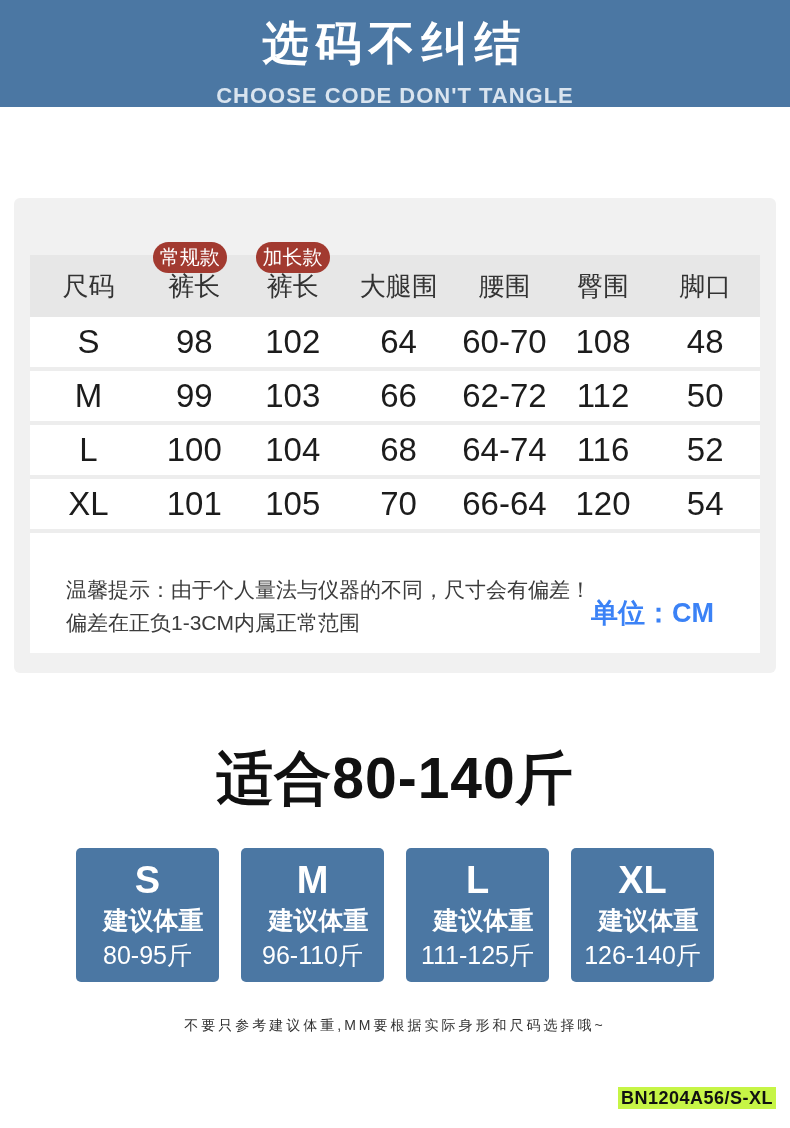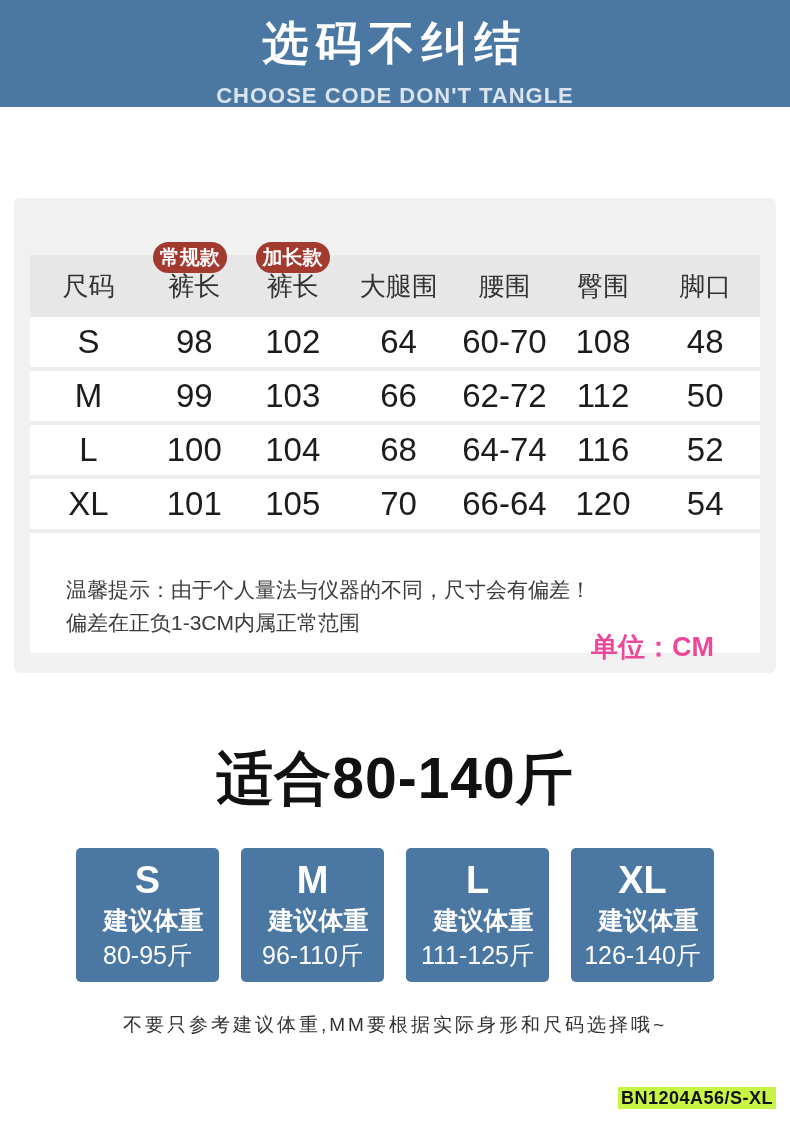--- a/index.html
+++ b/index.html
@@ -10,47 +10,47 @@
   
   .banner { position:absolute; left:0; top:0; width:790px; height:107px;
             background:#4b77a3; color:#fff; text-align:center; }
   .banner-title { font-size:46px; font-weight:bold; letter-spacing:7px; padding-top:13px; }
   .banner-sub { font-size:22px; font-weight:bold; letter-spacing:1px; color:#d9e4ef; margin-top:8px; }
 
   
   .panel { position:absolute; left:14px; top:198px; width:762px; height:475px;
            background:#f1f1f1; border-radius:6px; padding:0 16px; }
   .badge { position:absolute; top:44px; width:74px; height:31px; background:#a23a30;
-           border-radius:16px; color:#fff; font-size:20px; font-weight:bold;
+           border-radius:16px; color:#fff; font-size:20px; font-weight:normal;
            text-align:center; line-height:31px; z-index:2; }
   .badge.b1 { left:calc(16px + 16.1%); }
   .badge.b2 { left:calc(16px + 29.6%); }
   .grid7 { display:grid; grid-template-columns:16% 13% 14% 15% 14% 13% 15%; align-items:center; }
   .thead { margin-top:57px; height:62px; background:#e7e7e7; font-size:26px; color:#333;
            text-align:center; }
   .trow { height:54px; background:#ffffff; border-bottom:4px solid #ededed;
           font-size:33px; color:#1c1c1c; text-align:center; }
   .tips { height:120px; background:#ffffff; display:flex; justify-content:space-between;
           padding:0 46px 0 36px; }
   .tips-left { padding-top:40px; font-size:21px; color:#3c3c3c; line-height:33px; }
-  .tips-unit { padding-top:96px; font-size:27px; color:#ec4899; font-weight:bold;text-align:center; }
+  .tips-unit { padding-top:62px; font-size:27px; color:#3b82f6; font-weight:bold;text-align:center; }
 
   
   .fit-title { position:absolute; left:0; top:738px; width:790px; text-align:center;
                font-size:57px; font-weight:800; color:#111; line-height:80px; letter-spacing:1px; }
   .cards { position:absolute; left:0; top:848px; width:790px; display:flex;
            justify-content:center; gap:22px; }
   .card { width:143px; height:134px; background:#4b77a3; border-radius:5px; color:#fff;
           text-align:center; padding-top:10px; }
   .card-size { font-size:38px; font-weight:bold; line-height:44px; }
   .card-label { font-size:25px; font-weight:bold; line-height:36px;padding-left:12px; }
   .card-range { font-size:25px; line-height:34px; }
 
   .footer-note { position:absolute; left:0; top:1010px; width:790px; text-align:center;
-                 font-size:19px; color:#333; letter-spacing:3px; line-height:30px; }
+                 font-size:14px; color:#333; letter-spacing:3px; line-height:30px; }
 
   .sku { position:absolute; left:618px; top:1087px; width:158px; height:22px;
          background:#c6f546; color:#111; font-size:18px; font-weight:bold;
          display:flex; align-items:center; justify-content:center; letter-spacing:0.5px; }
 </style>
 </head>
 <body>
 
 <div class="page">
 

